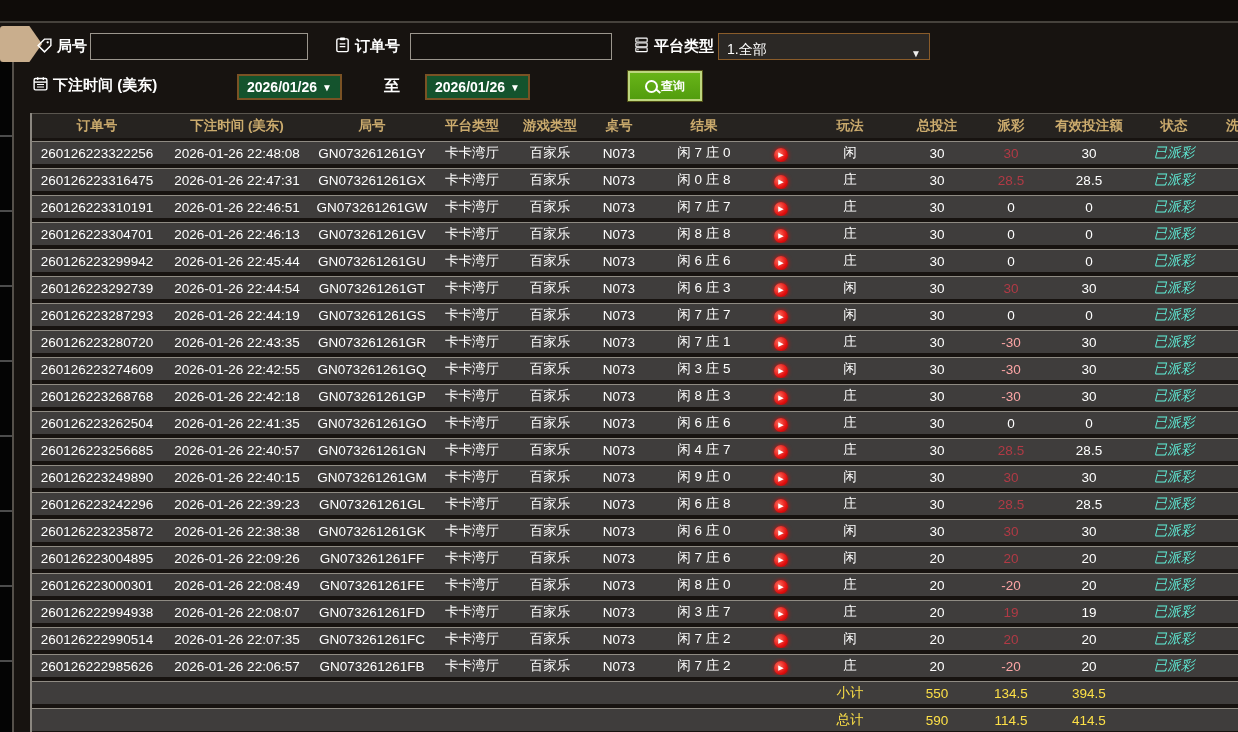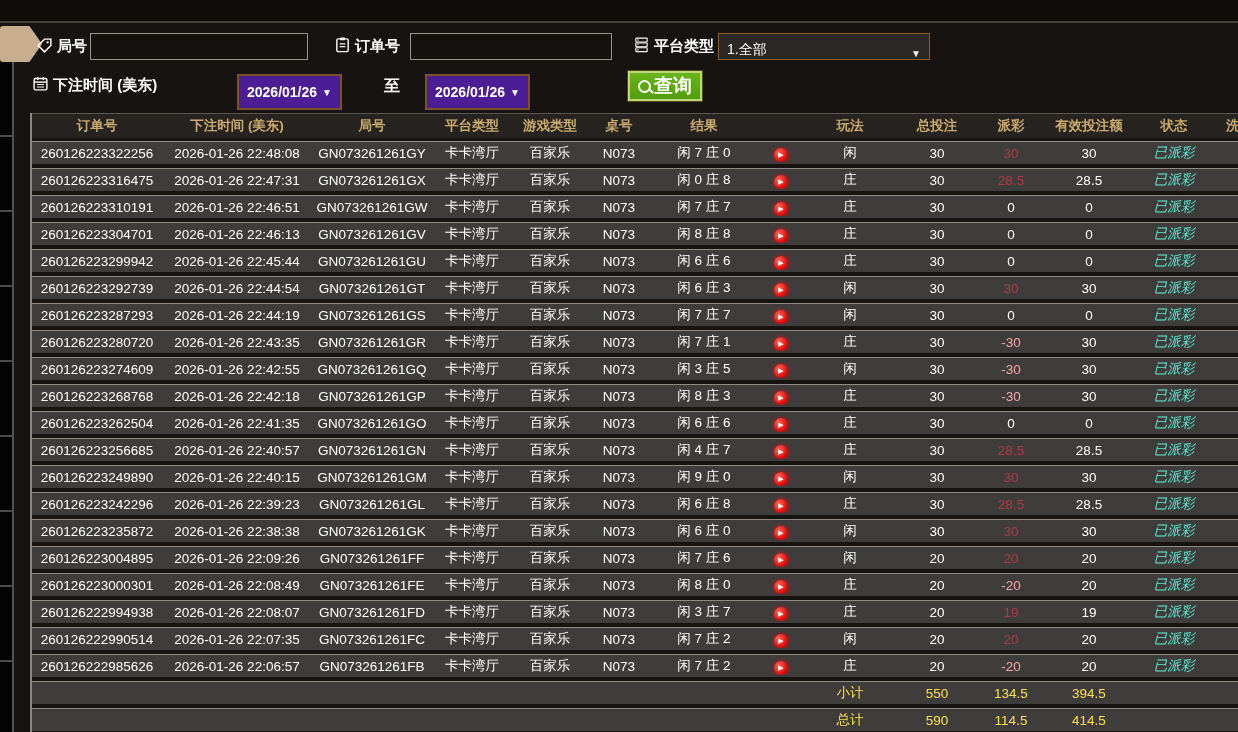--- a/index.html
+++ b/index.html
@@ -24,27 +24,27 @@
   
   .flabel { position:absolute; font-weight:bold; font-size:15px; color:#fff; white-space:nowrap; }
   .ficon  { position:absolute; width:17px; height:17px; }
   .ficon svg { width:100%; height:100%; display:block; }
   .tinput { position:absolute; height:27px; background:#14110e; border:1px solid #9b968d;
     color:#fff; font-size:14px; padding:0 6px; font-family:inherit; }
   .dropdown { position:absolute; height:27px; background:#2b2825; border:1px solid #8a5c2a;
     color:#fff; font-size:14px; display:flex; align-items:center; justify-content:space-between;
     padding:0 8px; cursor:pointer; }
   .dropdown .arrow { font-size:10px; color:#eee; }
-  .datebox { position:absolute; height:36px; background:#4c1d95; border:2px solid #7a5224;
+  .datebox { position:absolute; height:26px; background:#14532d; border:2px solid #7a5224;
     color:#fff; font-size:14px; font-weight:bold; display:flex; align-items:center;
     justify-content:center; gap:5px; cursor:pointer; }
   .datebox .arrow { font-size:10px; }
   .search-btn { position:absolute; left:628px; top:71px; width:74px; height:30px;
     background:linear-gradient(#68b418,#529d0e); border:2px solid #bdd67e; outline:1px solid #4e4e14;
-    color:#fff; font-size:19px; font-weight:bold; display:flex; align-items:center; justify-content:center;
+    color:#fff; font-size:12px; font-weight:bold; display:flex; align-items:center; justify-content:center;
     gap:3px; cursor:pointer; font-family:inherit; }
   .mag { width:13px; height:13px; border:2px solid #fff; border-radius:50%; position:relative; display:inline-block; }
   .mag::after { content:""; position:absolute; width:6px; height:2px; background:#fff;
     right:-5px; bottom:-1px; transform:rotate(40deg); }
 
   
   .table { position:absolute; left:30px; top:113px; width:1262px;
     border-left:2px solid #8b8780; }
   .trow { display:flex; height:23px; align-items:center; background:#3f3d3c;
     border-top:1px solid #8f8b83; margin-bottom:4px; font-size:13.5px; }

